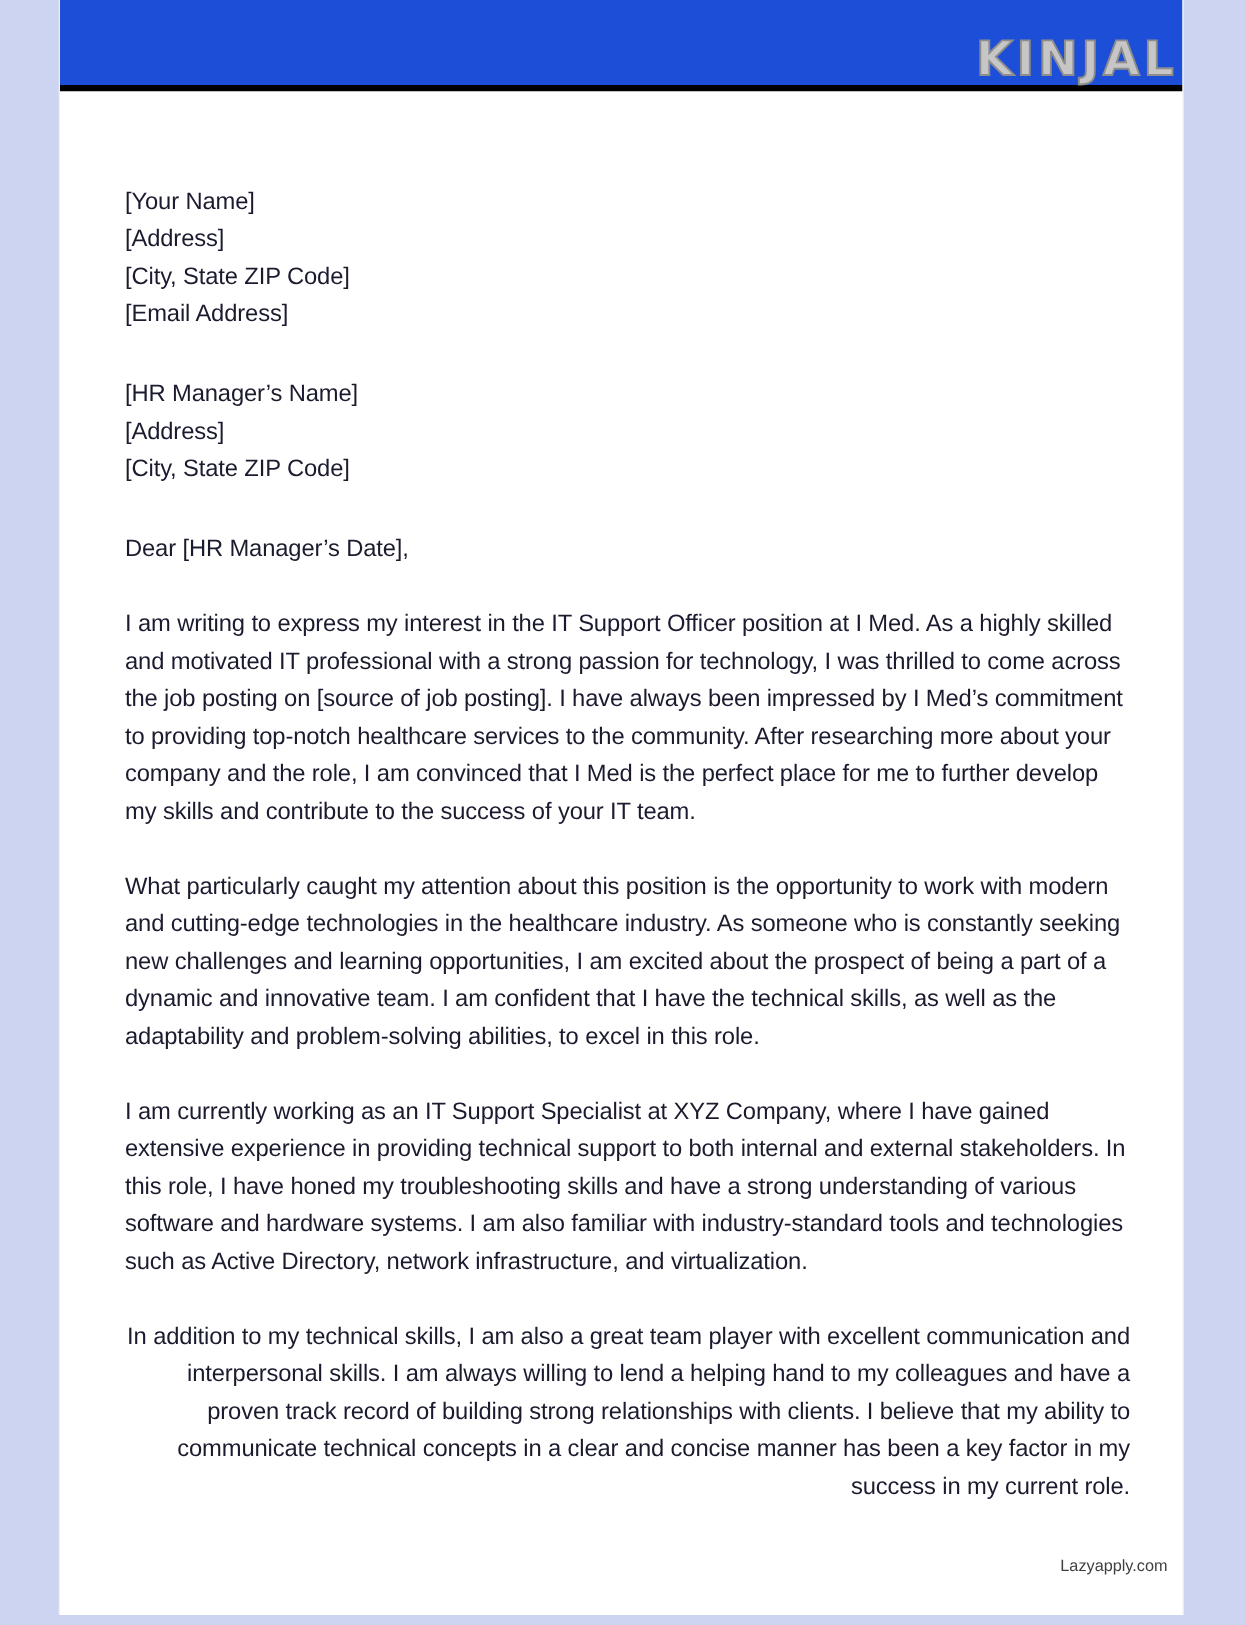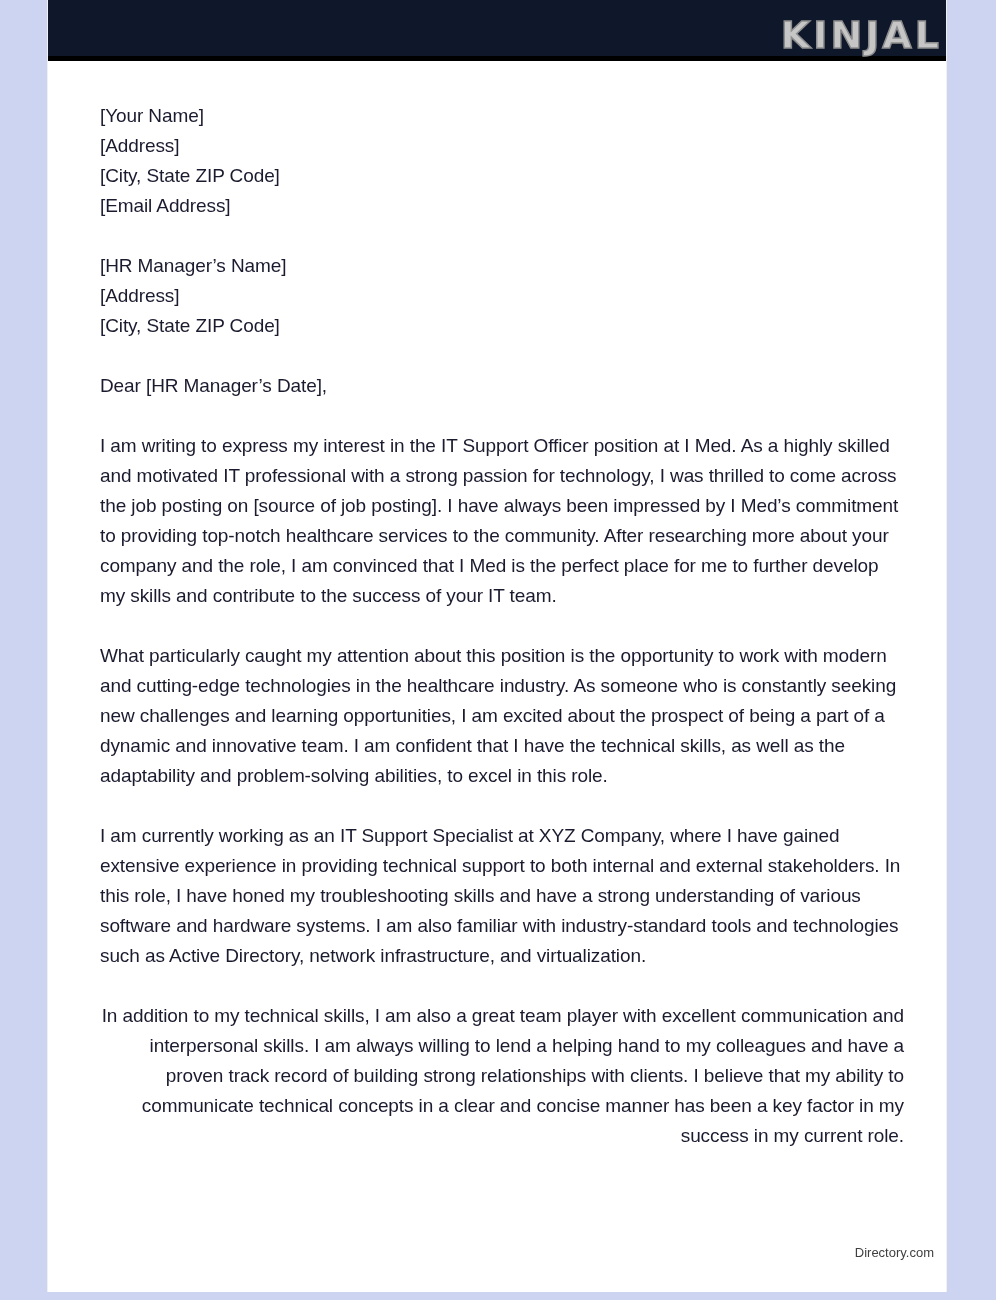--- a/index.html
+++ b/index.html
@@ -21,26 +21,26 @@
     left: 47px;
     top: 0;
     width: 900px;
     height: 1292px;
     background: #ffffff;
     border-left: 1px solid rgba(0,0,0,0.06);
     border-right: 1px solid rgba(0,0,0,0.06);
     overflow: hidden;
   }
   .page-header {
-    height: 56px;
+    height: 68px;
     display: flex;
     align-items: flex-end;
     justify-content: flex-end;
     padding: 0 4px 2px 0;
-    background: #0f172a;
+    background: #1d4ed8;
   }
   .logo {
     font-family: "DejaVu Sans", "Liberation Sans", sans-serif;
     font-size: 38px;
     font-weight: 700;
     line-height: 1;
     color: #c6c6c6;
     -webkit-text-stroke: 1.5px #8d8d8d;
     letter-spacing: 3px;
   }
@@ -48,21 +48,21 @@
     height: 5px;
     background: #000000;
   }
   .letter {
     padding: 40px 42px 0 52px;
     color: #1b1b2f;
     font-size: 19px;
     line-height: 30px;
     letter-spacing: -0.1px;
   }
-  .block { margin-bottom: 30px; }
+  .block { margin-bottom: 30px; margin-top: 34px; }
   .letter p { margin-bottom: 30px; }
   .letter p:last-child { margin-bottom: 0; text-align: right; }
   .watermark {
     position: absolute;
     right: 12px;
     bottom: 32px;
     font-size: 13px;
     color: #3f3f3f;
     background: transparent;
   }
@@ -96,16 +96,16 @@
 
       <div class="block">Dear [HR Manager’s Date],</div>
 
       <p>I am writing to express my interest in the IT Support Officer position at I Med. As a highly skilled and motivated IT professional with a strong passion for technology, I was thrilled to come across the job posting on [source of job posting]. I have always been impressed by I Med’s commitment to providing top-notch healthcare services to the community. After researching more about your company and the role, I am convinced that I Med is the perfect place for me to further develop my skills and contribute to the success of your IT team.</p>
       <p>What particularly caught my attention about this position is the opportunity to work with modern and cutting-edge technologies in the healthcare industry. As someone who is constantly seeking new challenges and learning opportunities, I am excited about the prospect of being a part of a dynamic and innovative team. I am confident that I have the technical skills, as well as the adaptability and problem-solving abilities, to excel in this role.</p>
       <p>I am currently working as an IT Support Specialist at XYZ Company, where I have gained extensive experience in providing technical support to both internal and external stakeholders. In this role, I have honed my troubleshooting skills and have a strong understanding of various software and hardware systems. I am also familiar with industry-standard tools and technologies such as Active Directory, network infrastructure, and virtualization.</p>
       <p>In addition to my technical skills, I am also a great team player with excellent communication and interpersonal skills. I am always willing to lend a helping hand to my colleagues and have a proven track record of building strong relationships with clients. I believe that my ability to communicate technical concepts in a clear and concise manner has been a key factor in my success in my current role.</p>
 
     </div>
 
-    <div class="watermark">Directory.com</div>
+    <div class="watermark">Lazyapply.com</div>
 
   </div>
 </div>
 
 </body></html>

